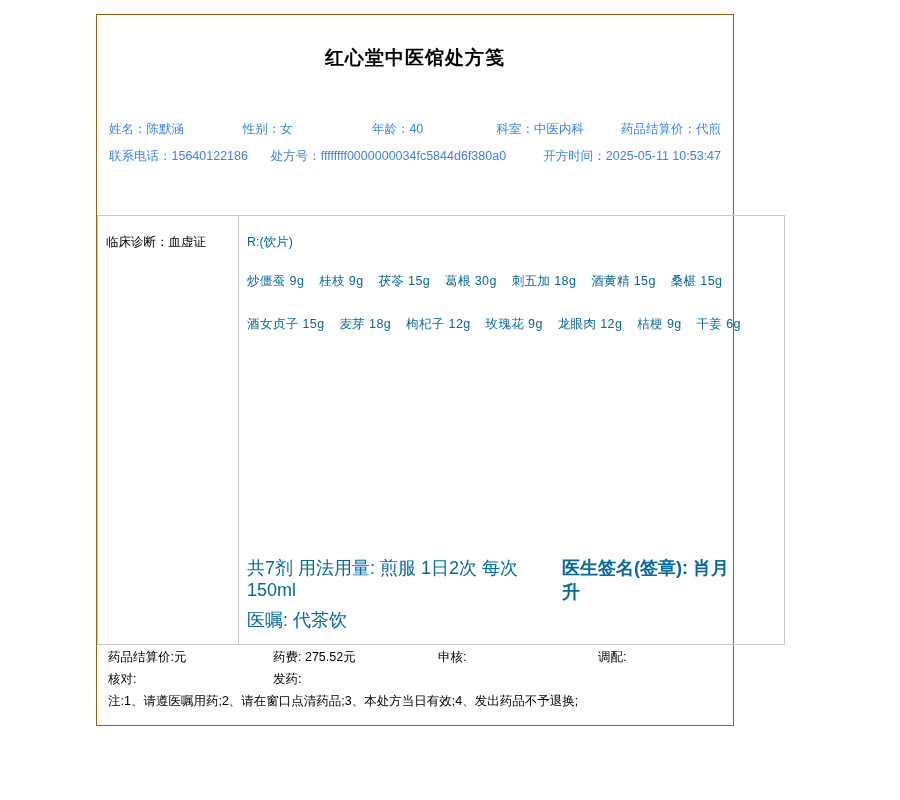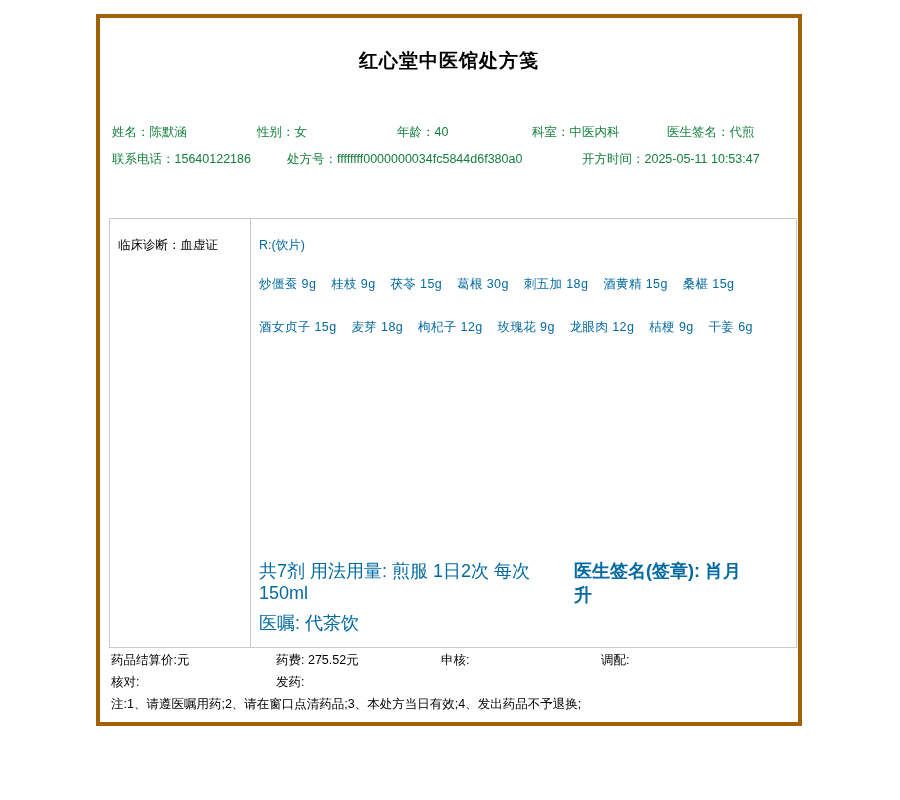--- a/index.html
+++ b/index.html
@@ -14,59 +14,59 @@
     position: relative;
     width: 900px;
     height: 800px;
     background: #ffffff;
     overflow: hidden;
   }
   .sheet {
     position: absolute;
     left: 96px;
     top: 14px;
-    width: 706px;
+    width: 638px;
     height: 712px;
-    border: 4px solid #a16207;
+    border: 1px solid #a16207;
     background: #ffffff;
     box-sizing: border-box;
   }
   .title {
     text-align: center;
     font-size: 19px;
     font-weight: bold;
     color: #000000;
     margin-top: 30px;
     letter-spacing: 1px;
   }
   .meta {
     margin-top: 50px;
     padding: 0 12px 0 12px;
     font-size: 12.5px;
-    color: #15803d;
+    color: #3b82f6;
   }
   .meta-row {
     display: flex;
     align-items: baseline;
     margin-bottom: 10px;
     white-space: nowrap;
   }
   .m-name { width: 145px; }
   .m-sex { width: 140px; }
   .m-age { width: 135px; }
   .m-dept { width: 135px; }
   .m-proc { flex: 1; }
 
   .m-tel { width: 175px; }
   .m-rxno { width: 295px; }
   .m-time { flex: 1; }
 
   .body-box {
     position: absolute;
-    left: 9px;
+    left: 0;
     top: 200px;
     width: 688px;
     height: 430px;
     border: 1px solid #c9c9c9;
     box-sizing: border-box;
     display: flex;
   }
   .diag-col {
     width: 141px;
     border-right: 1px solid #c9c9c9;
@@ -132,21 +132,21 @@
   <div class="sheet">
 
     <div class="title">红心堂中医馆处方笺</div>
 
     <div class="meta">
       <div class="meta-row">
         <div class="m-name">姓名：陈默涵</div>
         <div class="m-sex">性别：女</div>
         <div class="m-age">年龄：40</div>
         <div class="m-dept">科室：中医内科</div>
-        <div class="m-proc">医生签名：代煎</div>
+        <div class="m-proc">药品结算价：代煎</div>
       </div>
       <div class="meta-row">
         <div class="m-tel">联系电话：15640122186</div>
         <div class="m-rxno">处方号：ffffffff0000000034fc5844d6f380a0</div>
         <div class="m-time">开方时间：2025-05-11 10:53:47</div>
       </div>
     </div>
 
     <div class="body-box">
       <div class="diag-col">

